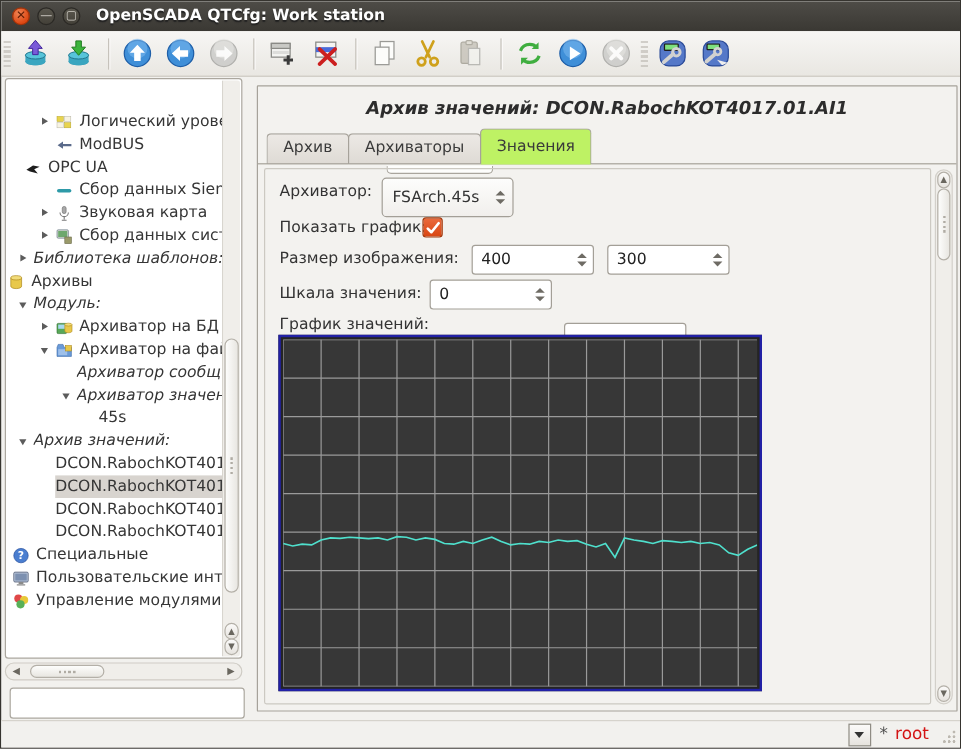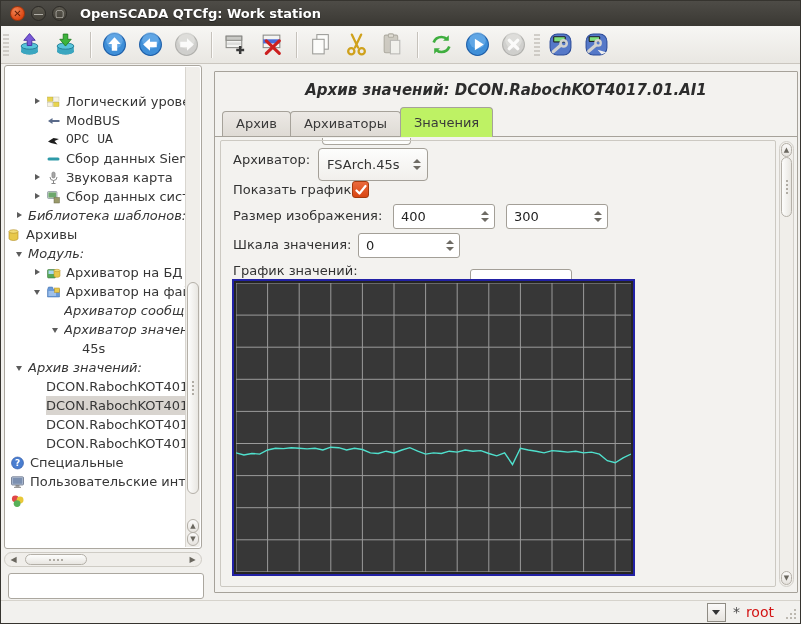--- a/index.html
+++ b/index.html
@@ -202,21 +202,21 @@
           <span class="rowmain">
             <span class="ticon">
               <svg viewBox="0 0 14 14">
                 <path d="M13 7H4" stroke="#5a6a8a" stroke-width="1.8"></path>
                 <path d="M6 4L1.5 7 6 10z" fill="#5a6a8a"></path>
               </svg>
             </span>
             <span class="tlabel">ModBUS</span>
           </span>
         </div>
-        <div class="trow" style="padding-left: 26px; font-family: Liberation Mono, monospace;">
+        <div class="trow" style="">
           <span class="exp"></span>
           <span class="rowmain">
             <span class="ticon">
               <svg viewBox="0 0 14 14">
                 <path d="M1.5 8.5l5.5-3.5 5.5 1-4.5 2 3 3.5-6.5-1.5z" fill="#1e1e1e"></path>
               </svg>
             </span>
             <span class="tlabel">OPC UA</span>
           </span>
         </div>
@@ -381,20 +381,21 @@
         </div>
         <div class="trow" style="padding-left: 4px;">
           <span class="rowmain">
             <span class="ticon">
               <svg viewBox="0 0 14 14">
                 <circle cx="4.8" cy="4.8" r="3.4" fill="#e04848"></circle>
                 <circle cx="9.6" cy="6" r="3.4" fill="#e8c838"></circle>
                 <circle cx="6.6" cy="9.6" r="3.4" fill="#58b058"></circle>
               </svg>
             </span>
+            <span class="tlabel">Управление модулями</span>
           </span>
         </div>
       </div>
     <div class="vsb">
       <div class="sb-handle" style="top:215px;height:210px;">
           <div class="sb-grip"></div>
         </div>
       <div class="sb-btn" style="bottom:14px;">▲</div>
       <div class="sb-btn" style="bottom:1px;">▼</div>
     </div>

